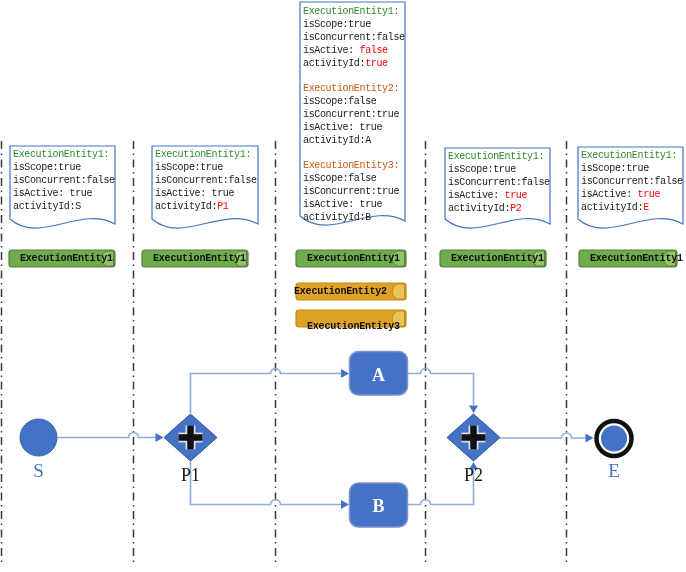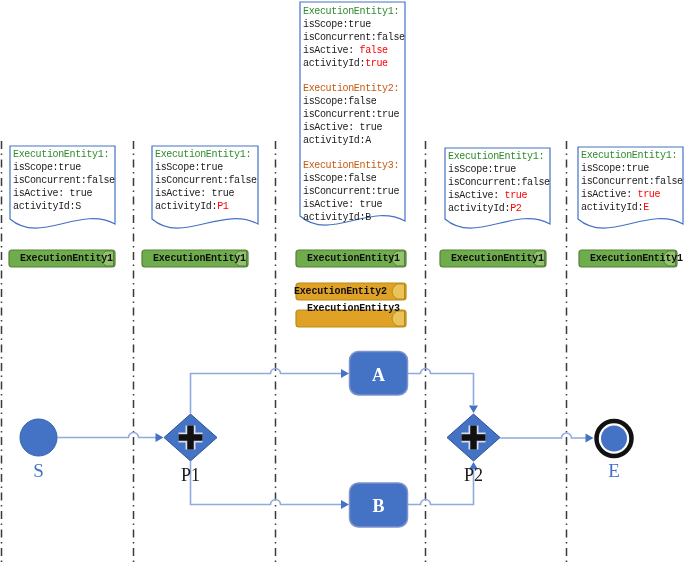--- a/index.html
+++ b/index.html
@@ -157,17 +157,17 @@
     <div class="nline"><span>isScope:</span><span style="color: rgb(26, 26, 26);">true</span></div>
     <div class="nline"><span>isConcurrent:</span><span style="color: rgb(26, 26, 26);">false</span></div>
     <div class="nline"><span>isActive: </span><span style="color: rgb(255, 0, 0);">true</span></div>
     <div class="nline"><span>activityId:</span><span style="color: rgb(255, 0, 0);">E</span></div>
   </div>
 
   <div class="banner-label" style="left:20px;top:252.5px">ExecutionEntity1</div>
   <div class="banner-label" style="left:153px;top:252.5px">ExecutionEntity1</div>
   <div class="banner-label" style="left:307px;top:252.5px">ExecutionEntity1</div>
   <div class="banner-label" style="left:294px;top:285.5px">ExecutionEntity2</div>
-  <div class="banner-label" style="left:307px;top:303px">ExecutionEntity3</div>
+  <div class="banner-label" style="left:307px;top:321px">ExecutionEntity3</div>
   <div class="banner-label" style="left:451px;top:252.5px">ExecutionEntity1</div>
   <div class="banner-label" style="left:590px;top:252.5px">ExecutionEntity1</div>
 
 </div>
 
 </body></html>

